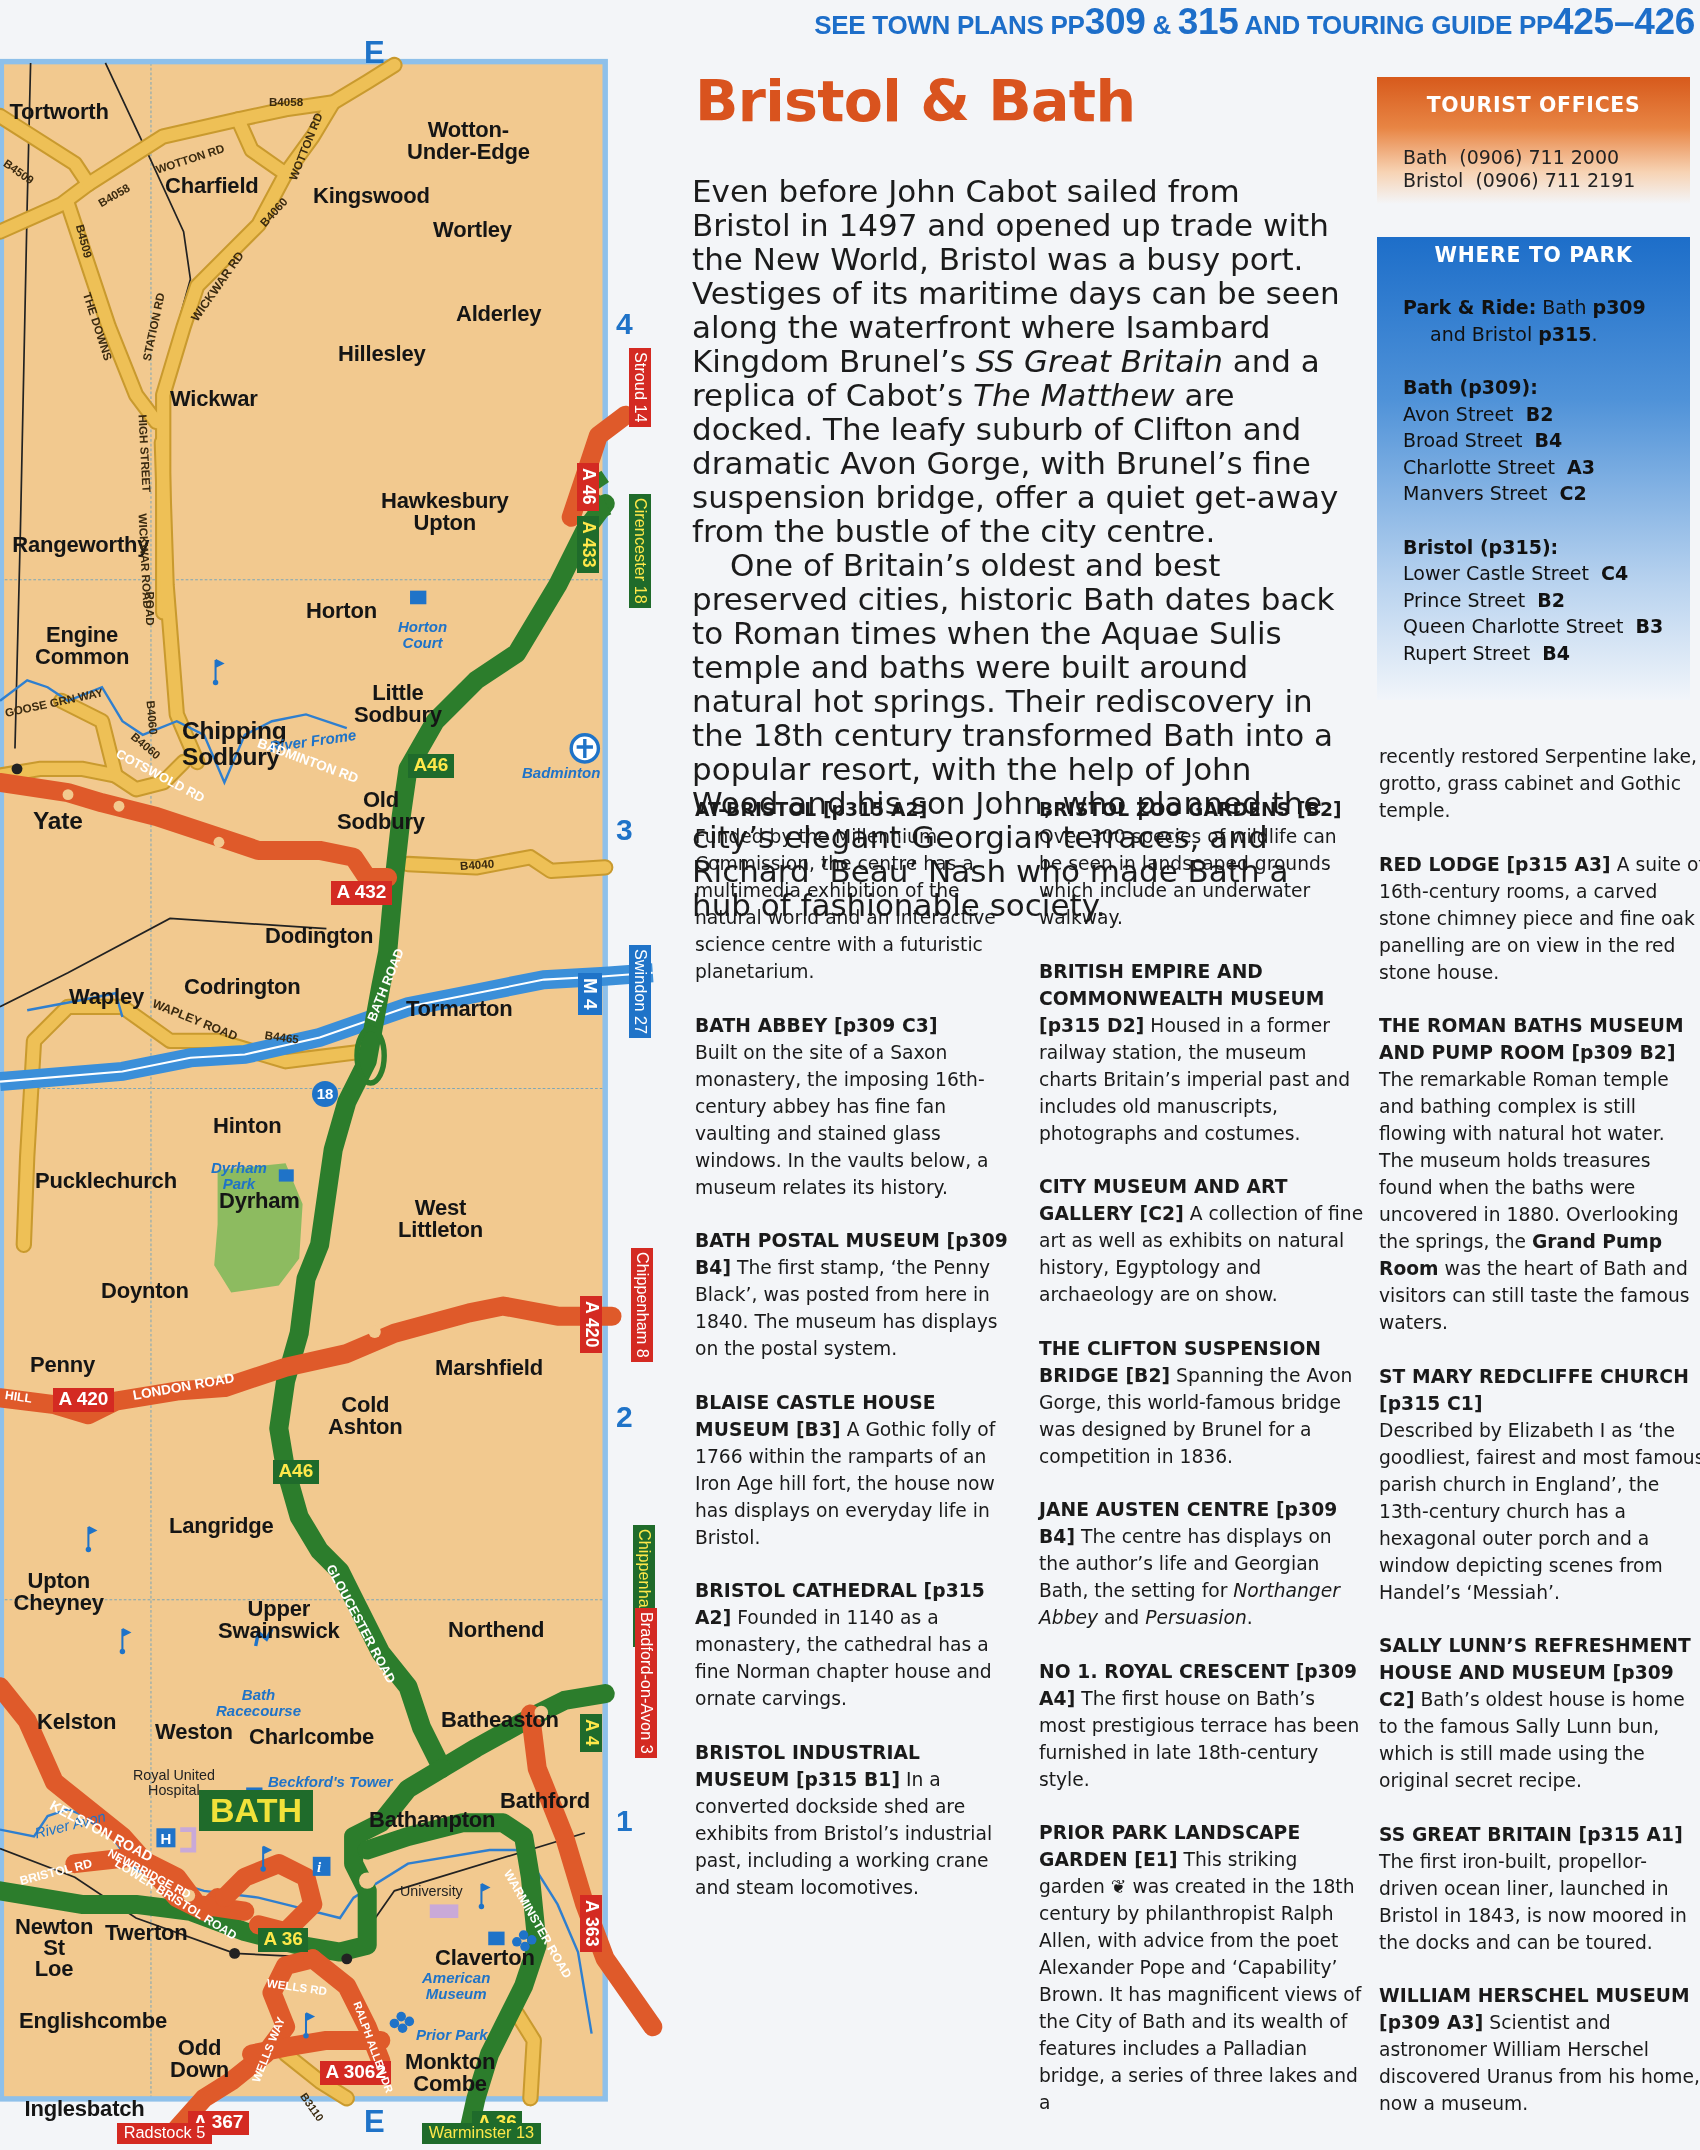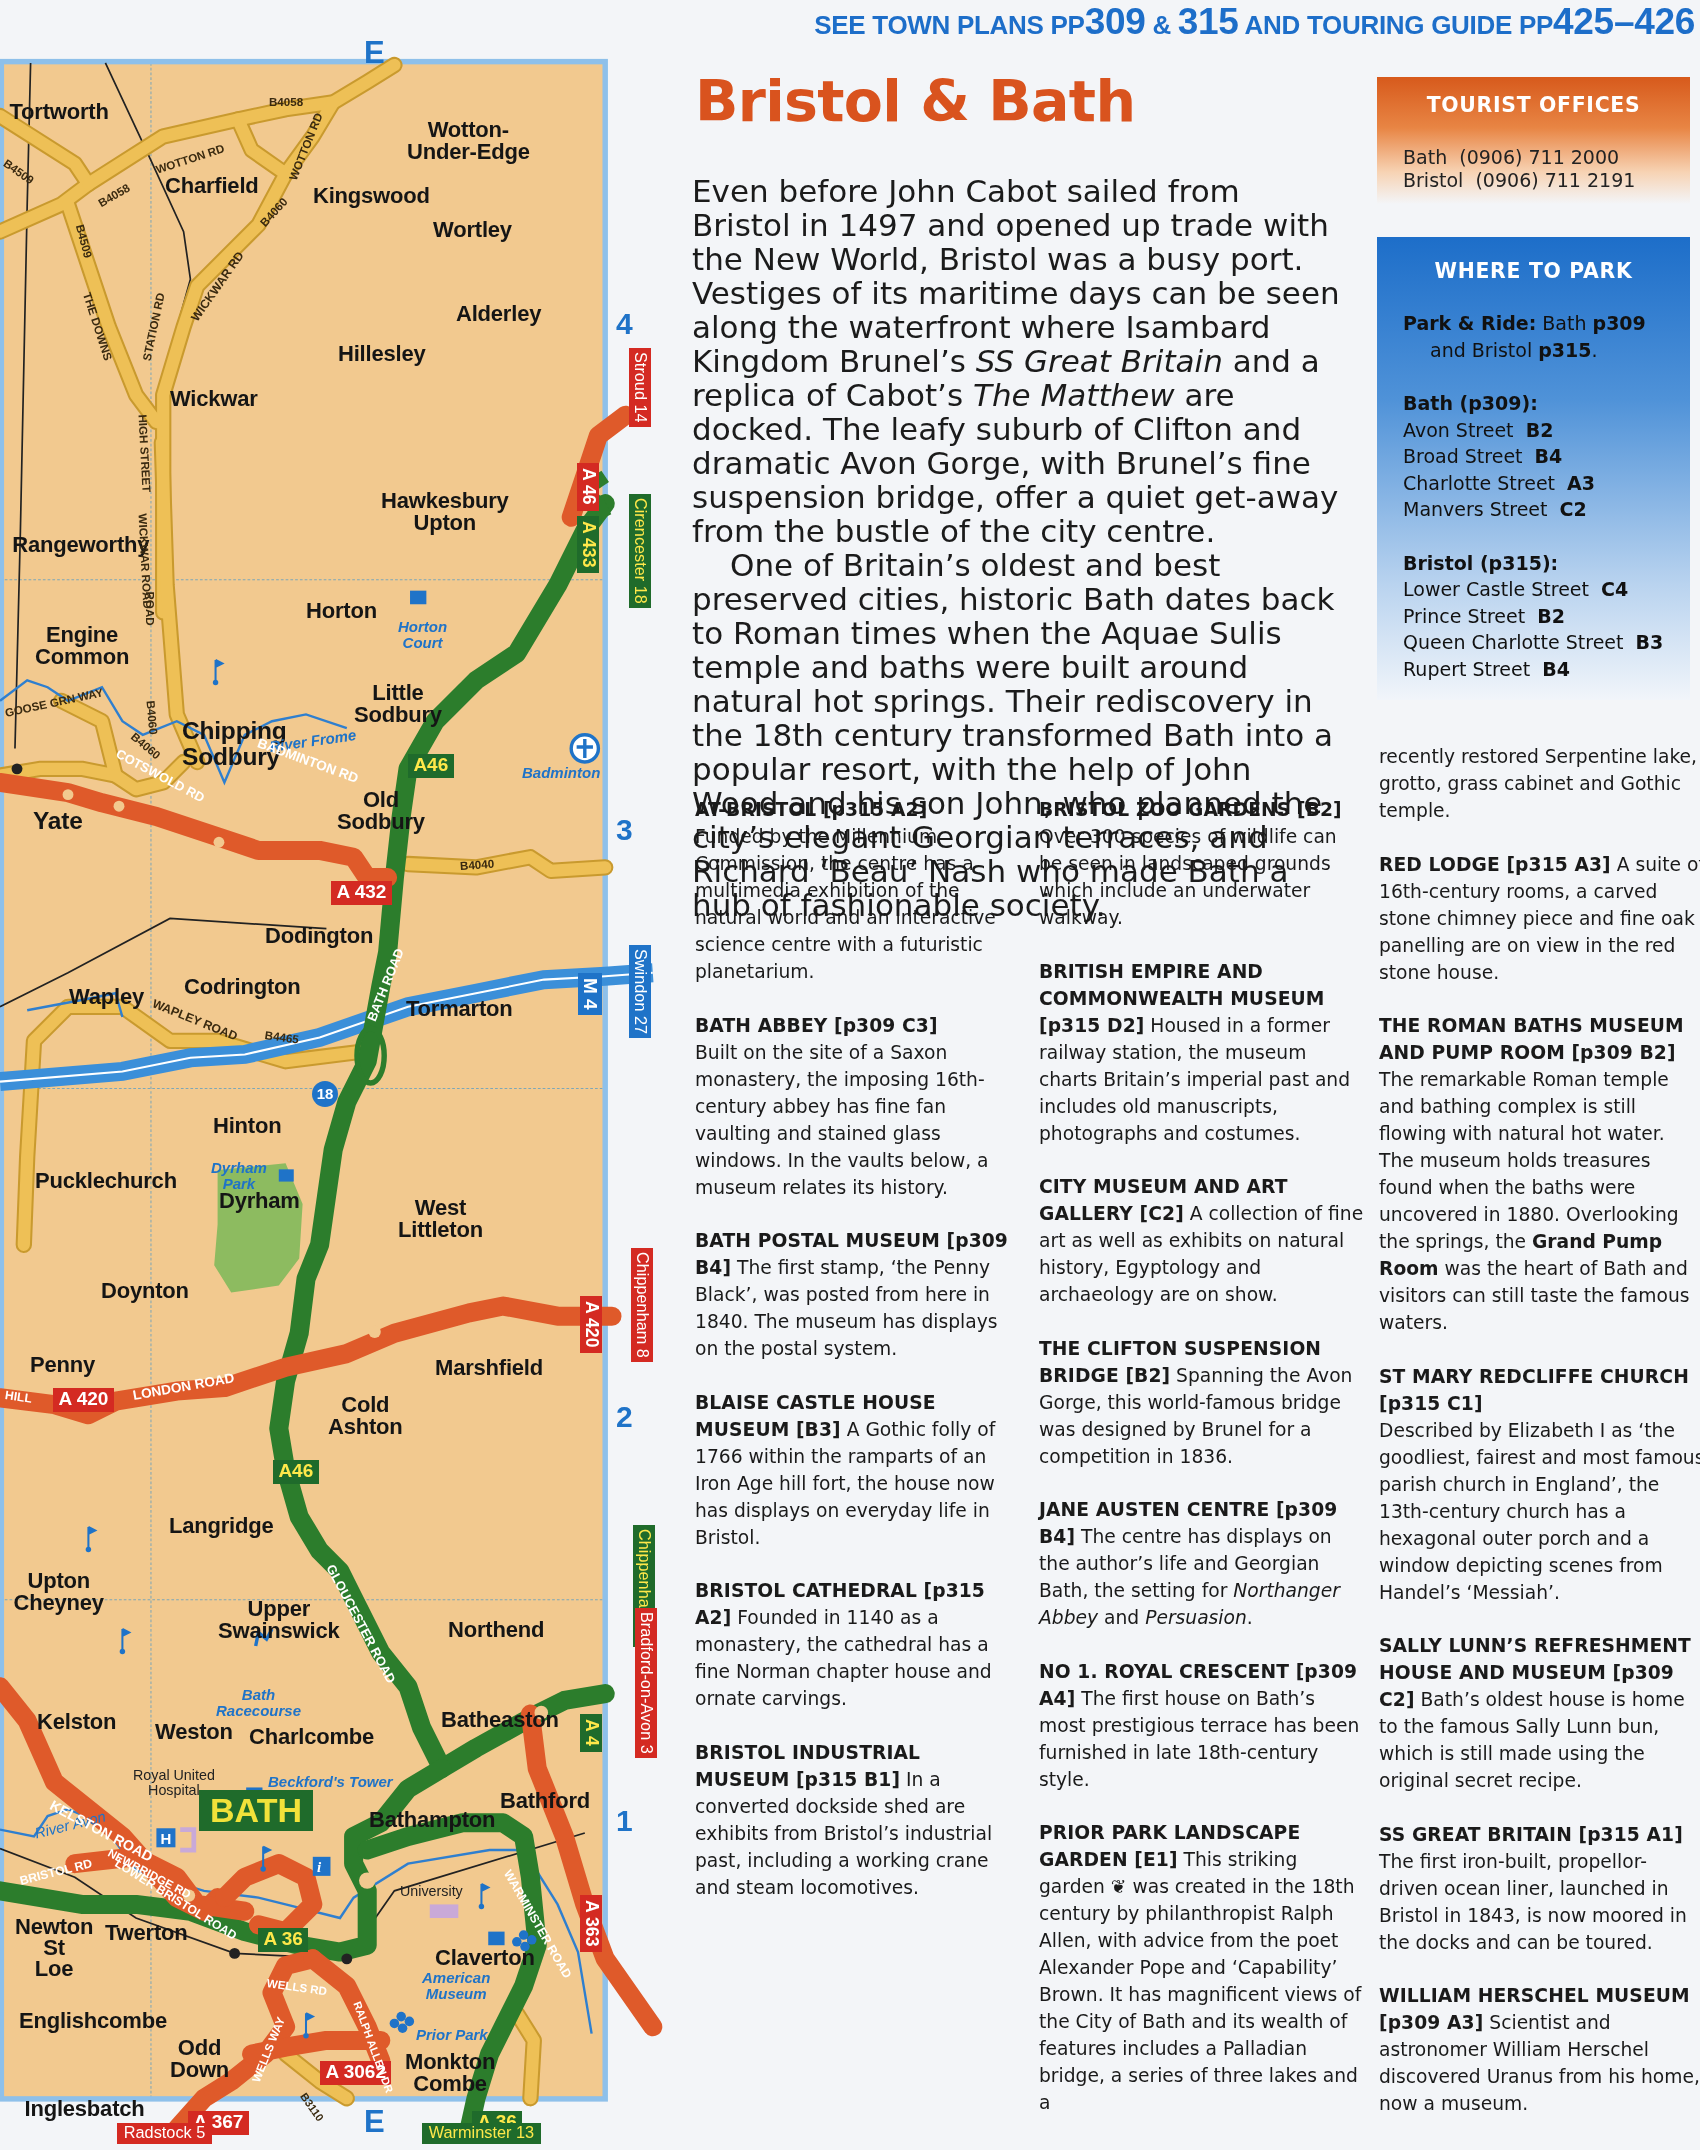--- a/index.html
+++ b/index.html
@@ -90,21 +90,21 @@
   }
   .box-title {
     font-family: "DejaVu Sans", sans-serif; font-weight: bold; color: #fff;
     font-size: 20.4px; text-align: center; letter-spacing: 0.7px; padding-top: 16.3px;
   }
   .tourist .lines { padding: 28.6px 0 0 26px; font-size: 19px; line-height: 23px; color: #222; }
   .park {
     position: absolute; left: 1377px; top: 237px; width: 313px; height: 463px;
     background: linear-gradient(to bottom, #1d6ec9 0%, #4f92d8 35%, #b9d3ef 75%, #f1f5fa 100%);
   }
-  .park .box-title { padding-top: 22px; }
+  .park .box-title { padding-top: 6px; }
   .park .body { padding: 27px 0 0 26px; font-size: 19px; line-height: 26.5px; color: #111; }
   .park .body b { font-weight: bold; }
   .park .gap { height: 27px; }
 
   .col {
     position: absolute; top: 796px; width: 326px;
     font-family: "DejaVu Sans", sans-serif; font-size: 18.7px; line-height: 27px;
     color: #1a1a1a;
   }
   .col1 { left: 695px; }

